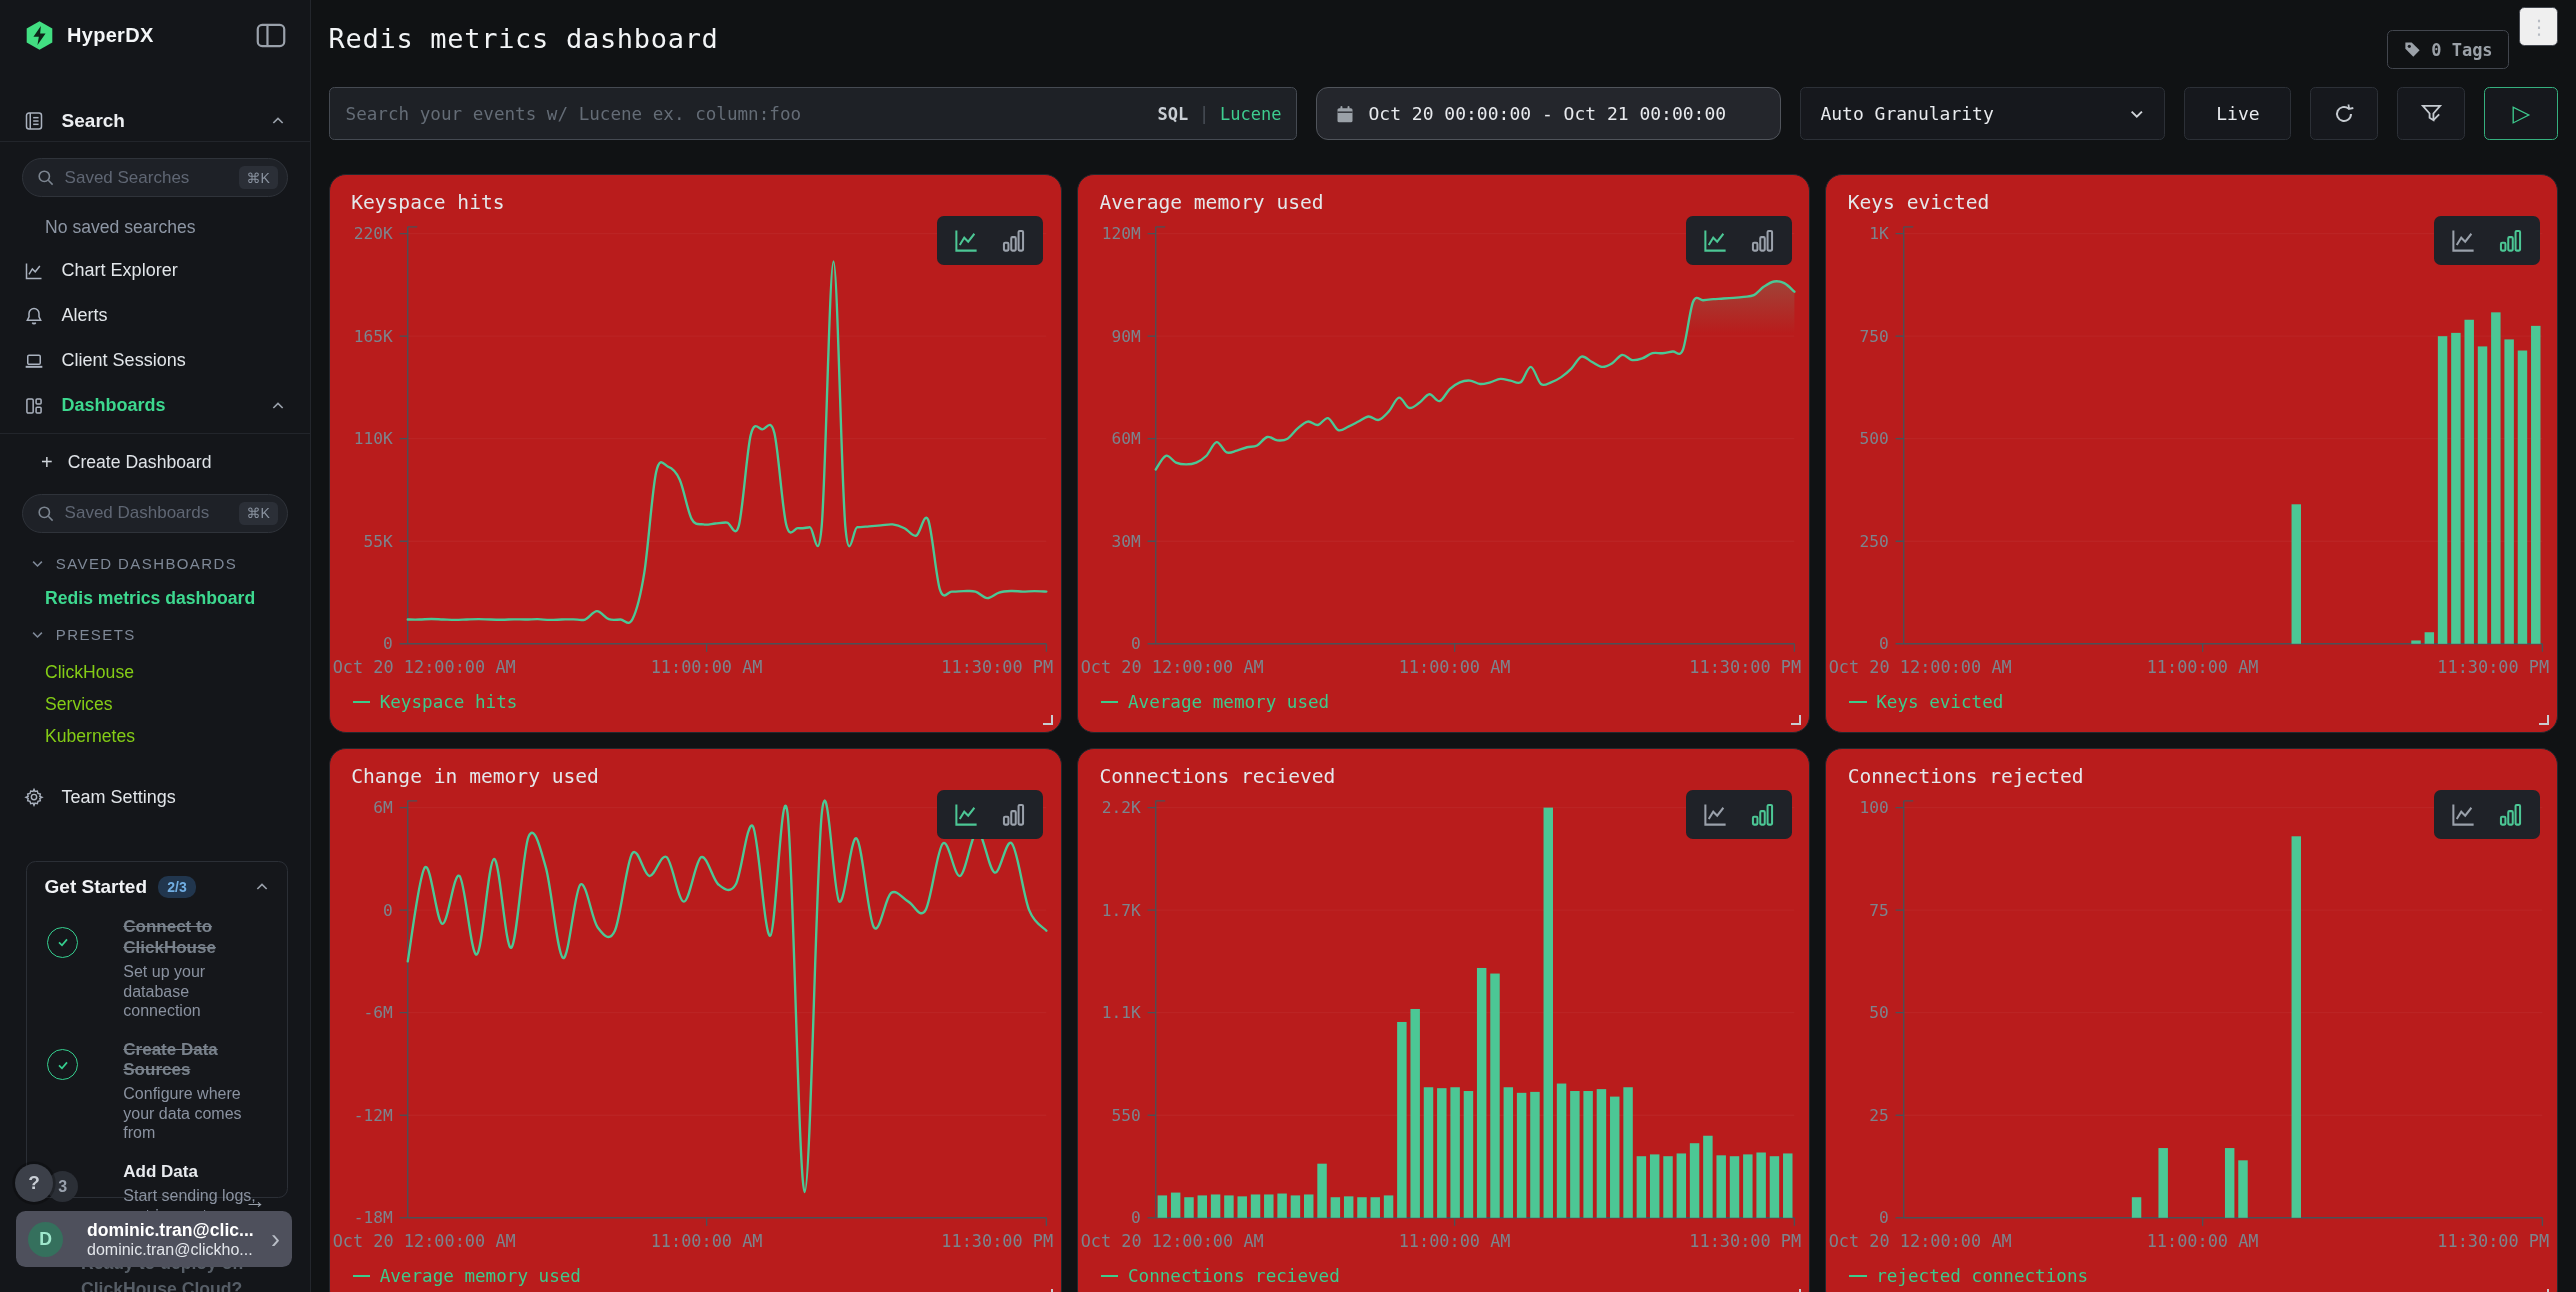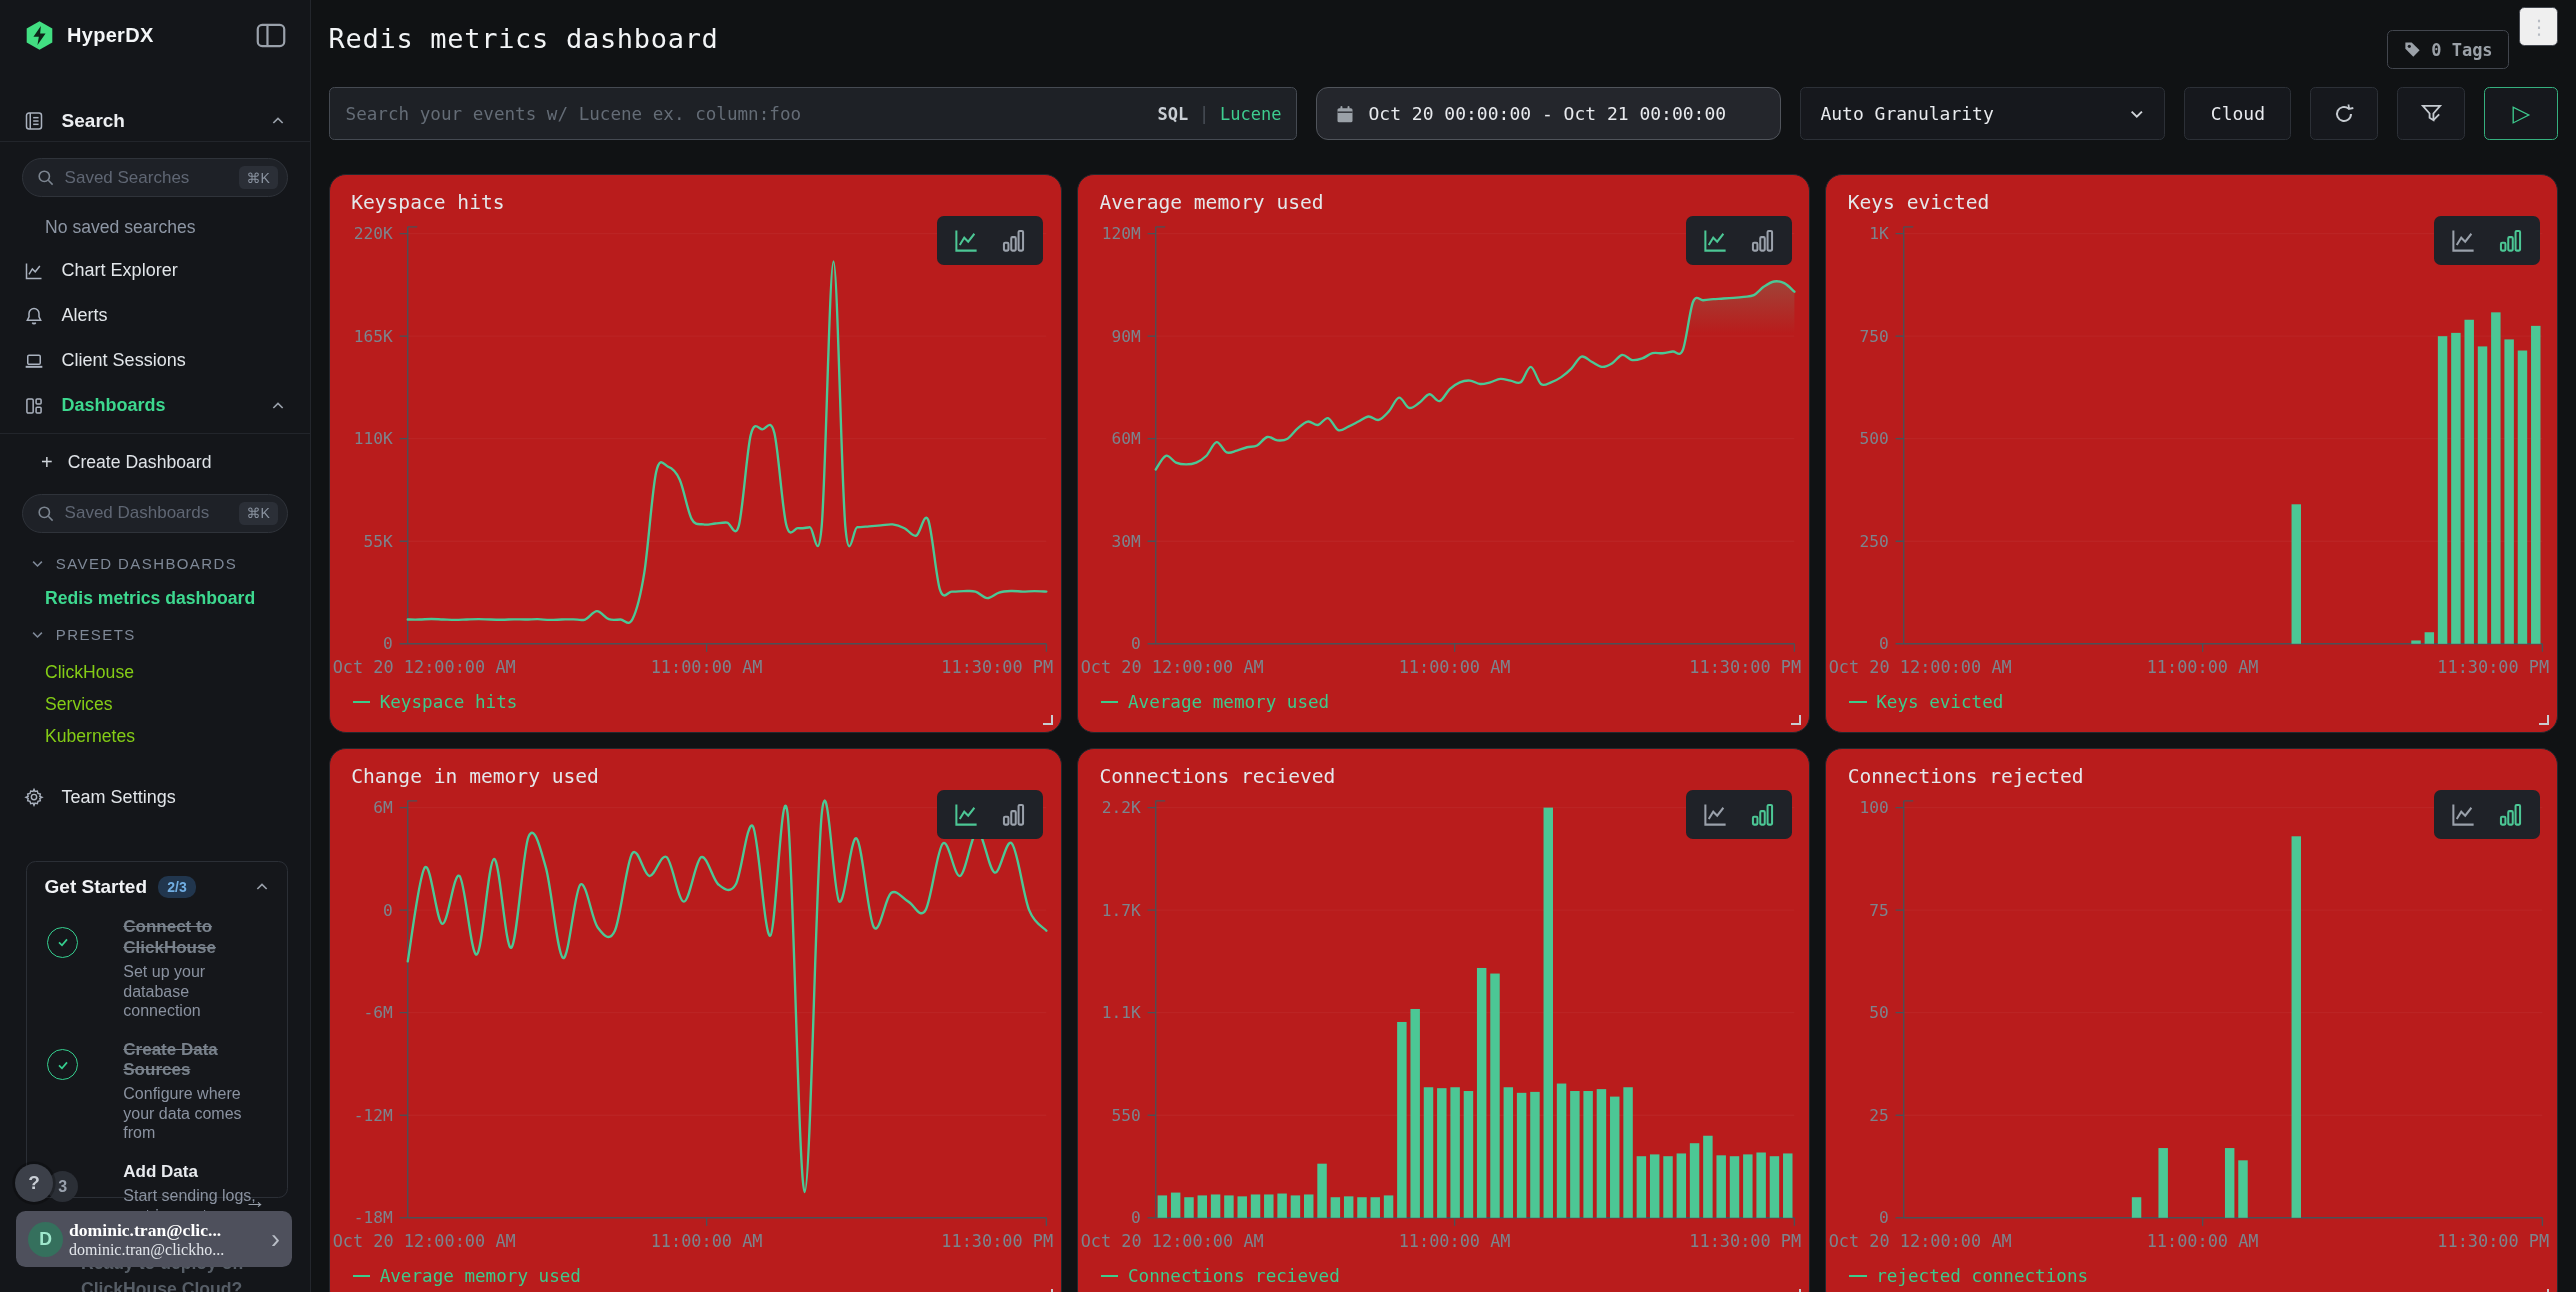--- a/index.html
+++ b/index.html
@@ -71,21 +71,21 @@
 
   .behind-promo { position:absolute; left:81px; top:1251px; width:189px; z-index:1;
     font-size:17.6px; font-weight:bold; color:#565d66; line-height:1.45; }
   .help-bubble { position:absolute; left:15px; top:1164px; width:38px; height:38px; z-index:3;
     border-radius:50%; background:#3c4049; color:#c8cdd4; font-size:19px; font-weight:bold;
     display:flex; align-items:center; justify-content:center; cursor:pointer; box-shadow:0 0 0 2.7px rgba(0,0,0,.25);}
   .user-pill { position:absolute; left:16px; right:18px; top:1211px; height:56px; z-index:2;
     background:#4e505c; border-radius:9.5px; display:flex; align-items:center; padding:0 12px; cursor:pointer;}
   .avatar { width:35px; height:35px; border-radius:50%; background:#35705d; color:#9fe8cd;
     font-size:17.6px; font-weight:bold; display:flex; align-items:center; justify-content:center; flex:none;}
-  .user-text { margin-left:6px; flex:1; min-width:0;font-family:Liberation Serif, serif; }
+  .user-text { margin-left:24px; flex:1; min-width:0; }
   .user-name { font-size:17.6px; font-weight:bold; color:#ffffff; white-space:nowrap; overflow:hidden;}
   .user-mail { font-size:16px; color:#e2e5ea; white-space:nowrap; overflow:hidden;}
   .user-chev { font-size:27px; color:#b9bec7; margin-left:5.4px; line-height:1;}
 
   
   .main { position:absolute; left:311px; top:0; right:0; bottom:0; padding:0 17.6px; }
   .m-header { height:70px; display:flex; align-items:center; justify-content:space-between; padding-top:6.8px;}
   .page-title { font-size:27px; color:#f2f4f6; letter-spacing:0.7px; }
   .hdr-right { display:flex; gap:10.8px; }
   .tags-btn { height:39px; border:0.7px solid #42464e; border-radius:5.4px; padding:0 15px;
@@ -343,21 +343,21 @@
           <rect x="15" y="2.5" width="2.4" height="4" rx="1.2"></rect>
       </svg>
       <span>Oct 20 00:00:00 - Oct 21 00:00:00</span>
     </button>
     <button class="gran-btn mono">
       <span>Auto Granularity</span>
       <svg width="17.6" height="17.6" viewBox="0 0 24 24" fill="none" stroke="#d0d4d9" stroke-width="2.6">
           <polyline points="5,9 12,16 19,9"></polyline>
         </svg>
     </button>
-    <button class="live-btn mono">Cloud</button>
+    <button class="live-btn mono">Live</button>
     <button class="icon-btn">
       <svg width="24" height="24" viewBox="0 0 24 24" fill="none" stroke="currentColor" stroke-width="2">
         <path d="M19 12 a7 7 0 1 1 -2.5 -5.4"></path>
           <polyline points="16.5,2.5 17,7 21.3,6" stroke-width="1.8"></polyline>
       </svg>
     </button>
     <button class="icon-btn">
       <svg width="23" height="23" viewBox="0 0 24 24" fill="none" stroke="currentColor" stroke-width="1.9">
         <path d="M3 4 h18 l-7 8 v7 l-4 -2.5 v-4.5 Z"></path>
           <line x1="14" y1="19" x2="20" y2="13"></line>

